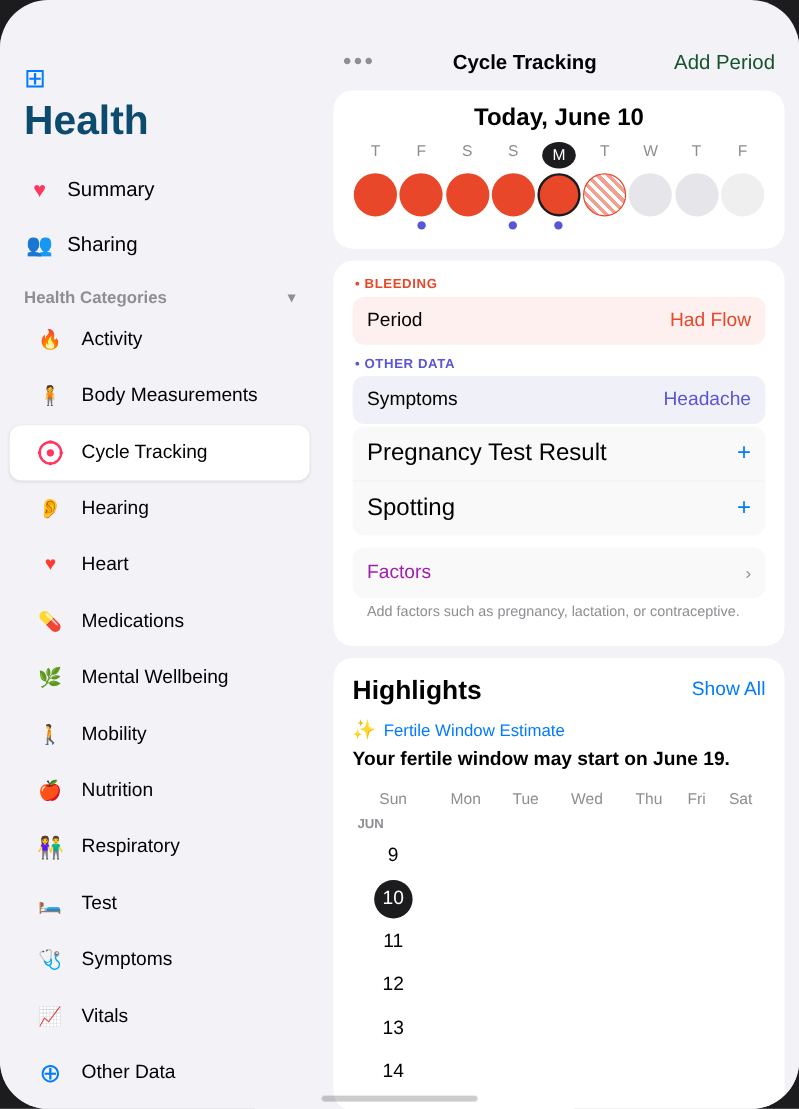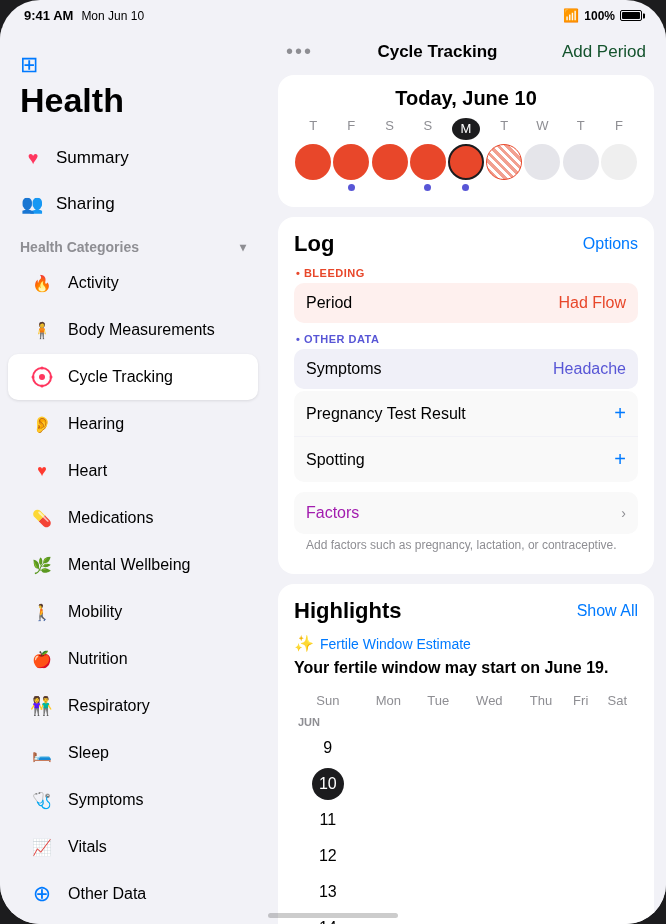--- a/index.html
+++ b/index.html
@@ -93,21 +93,21 @@
       padding: 8px 20px 16px;
     }
     .sidebar-header-icon {
       font-size: 22px;
       color: #007aff;
       margin-bottom: 4px;
     }
     .sidebar-title {
       font-size: 34px;
       font-weight: 700;
-      color: #000000;
+      color: #0c4a6e;
       line-height: 1.1;
     }
 
     .sidebar-nav-item {
       display: flex;
       align-items: center;
       gap: 10px;
       padding: 10px 20px;
       font-size: 17px;
       color: #000;
@@ -314,21 +314,21 @@
     .log-row-value.blue-val { color: #5856d6; }
 
     .log-subrow {
       display: flex;
       justify-content: space-between;
       align-items: center;
       padding: 11px 12px;
       border-bottom: 0.5px solid #f2f2f7;
     }
     .log-subrow:last-child { border-bottom: none; }
-    .log-subrow-label { font-size: 16px; color: #000; }
+    .log-subrow-label { font-size: 20px; color: #000; }
     .log-subrow-plus { font-size: 20px; color: #007aff; }
 
     .factors-row {
       display: flex;
       justify-content: space-between;
       align-items: center;
       padding: 12px 12px;
       background: #f9f9f9;
       border-radius: 10px;
       margin-top: 8px;
@@ -398,33 +398,20 @@
       background: #000;
       border-radius: 3px;
       opacity: 0.2;
     }
   </style>
 </head>
 <body>
 
 <div class="device-frame">
 
-  <div class="status-bar">
-    <div style="display:flex; gap:8px; align-items:center;">
-      <span class="status-time">9:41 AM</span>
-      <span class="status-date">Mon Jun 10</span>
-    </div>
-    <div class="status-right">
-      <span style="font-size:13px;">📶</span>
-      <span style="font-size:12px; font-weight:600;">100%</span>
-      <div class="battery-icon">
-        <div class="battery-fill"></div>
-      </div>
-    </div>
-  </div>
 
   <div class="app-layout">
 
     <div class="sidebar">
       <div class="sidebar-header">
         <div class="sidebar-header-icon">⊞</div>
         <div class="sidebar-title">Health</div>
       </div>
 
       <div class="sidebar-nav-item">
@@ -496,21 +483,21 @@
         <span>Nutrition</span>
       </div>
 
       <div class="sidebar-cat-item">
         <div class="cat-icon" style="color:#5e5ce6; font-size:18px;">👫</div>
         <span>Respiratory</span>
       </div>
 
       <div class="sidebar-cat-item">
         <div class="cat-icon" style="color:#007aff;">🛏️</div>
-        <span>Sleep</span>
+        <span>Test</span>
       </div>
 
       <div class="sidebar-cat-item">
         <div class="cat-icon" style="color:#ff375f;">🩺</div>
         <span>Symptoms</span>
       </div>
 
       <div class="sidebar-cat-item">
         <div class="cat-icon" style="color:#ff3b30;">📈</div>
         <span>Vitals</span>
@@ -596,24 +583,20 @@
           </div>
 
           <div class="cycle-dot-cell">
             <div class="period-circle empty-light"></div>
             <div class="dot-empty"></div>
           </div>
         </div>
       </div>
 
       <div class="log-section">
-        <div class="log-header">
-          <span class="log-title">Log</span>
-          <span class="log-options">Options</span>
-        </div>
 
         <div class="log-category-label">
           <span>• </span>
           <span>BLEEDING</span>
         </div>
         <div class="log-row period-row">
           <span class="log-row-label">Period</span>
           <span class="log-row-value">Had Flow</span>
         </div>
 

